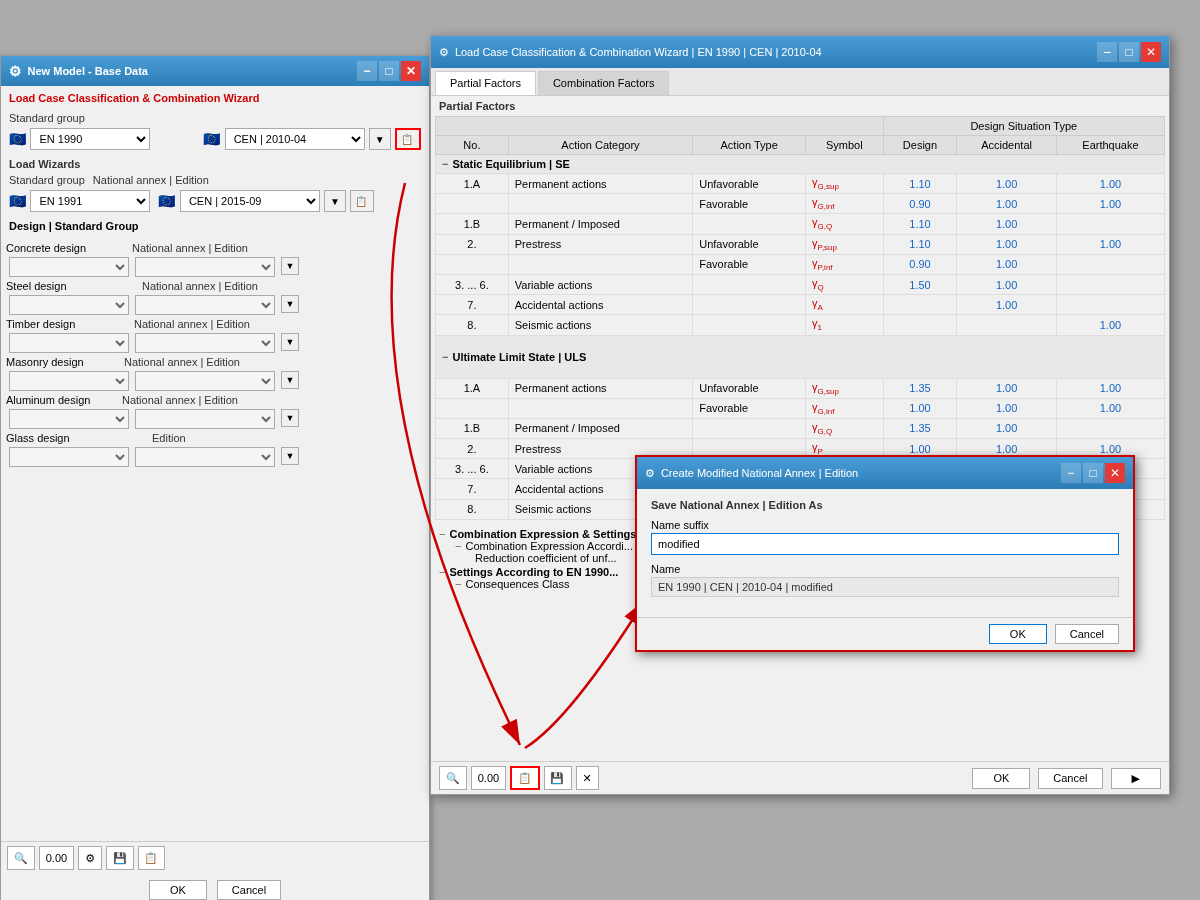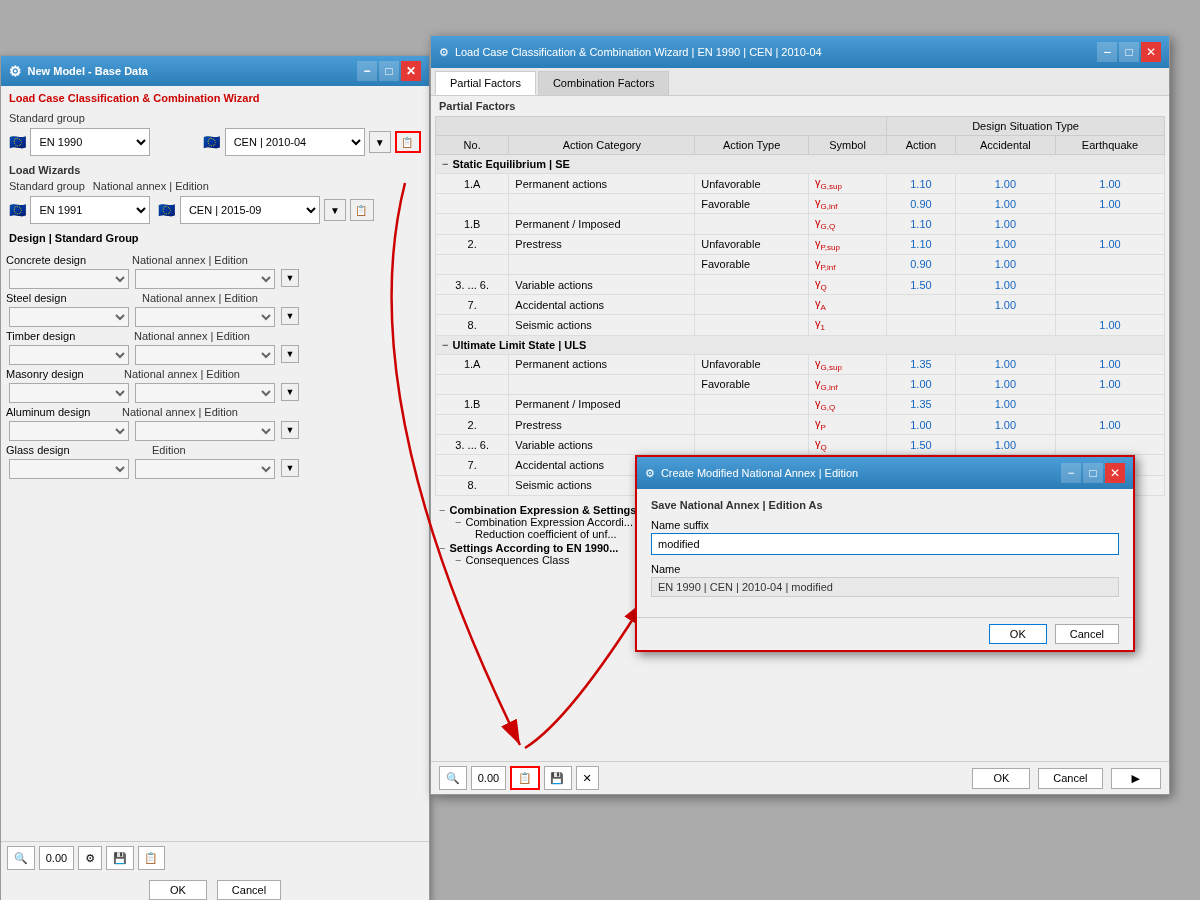--- a/index.html
+++ b/index.html
@@ -45,21 +45,21 @@
 
     .bg-content { padding: 6px 8px; }
 
     .form-row { display: flex; align-items: center; gap: 8px; margin-bottom: 4px; }
     .form-label { font-size: 11px; color: #333; }
     .form-select {
       border: 1px solid #aaa;
       background: white;
       padding: 2px 4px;
       font-size: 11px;
-      height: 28px;
+      height: 22px;
       min-width: 120px;
     }
     .form-select-wide { min-width: 140px; }
 
     .filter-btn {
       background: #f0f0f0;
       border: 1px solid #aaa;
       padding: 2px 5px;
       cursor: pointer;
       font-size: 10px;
@@ -459,21 +459,21 @@
       <thead>
         <tr>
           <th colspan="4"></th>
           <th colspan="3">Design Situation Type</th>
         </tr>
         <tr>
           <th>No.</th>
           <th>Action Category</th>
           <th>Action Type</th>
           <th>Symbol</th>
-          <th>Action</th>
+          <th>Design</th>
           <th>Accidental</th>
           <th>Earthquake</th>
         </tr>
       </thead>
       <tbody id="table-body">
       <tr class="group-header">
             <td colspan="7" style="padding:3px 6px;font-weight:bold;background:#e8e8e8;">
       <span style="color:#666;margin-right:4px;">−</span>Static Equilibrium | SE
     </td>
           </tr>
@@ -543,21 +543,21 @@
           <tr>
         <td style="text-align:center;">8.</td>
         <td>Seismic actions</td>
         <td></td>
         <td style="color:#cc0000;">γ<sub>1</sub></td>
         <td style="text-align:center;color:;"></td>
         <td style="text-align:center;color:;"></td>
         <td style="text-align:center;color:#1565c0;">1.00</td>
       </tr>
           <tr class="group-header">
-            <td colspan="7" style="padding:3px 6px;font-weight:bold;background:#e8e8e8;">
+            <td colspan="7" style="padding:15px 6px;font-weight:bold;background:#e8e8e8;">
       <span style="color:#666;margin-right:4px;">−</span>Ultimate Limit State | ULS
     </td>
           </tr>
           <tr>
         <td style="text-align:center;">1.A</td>
         <td>Permanent actions</td>
         <td>Unfavorable</td>
         <td style="color:#cc0000;">γ<sub>G,sup</sub></td>
         <td style="text-align:center;color:#1565c0;">1.35</td>
         <td style="text-align:center;color:#1565c0;">1.00</td>

